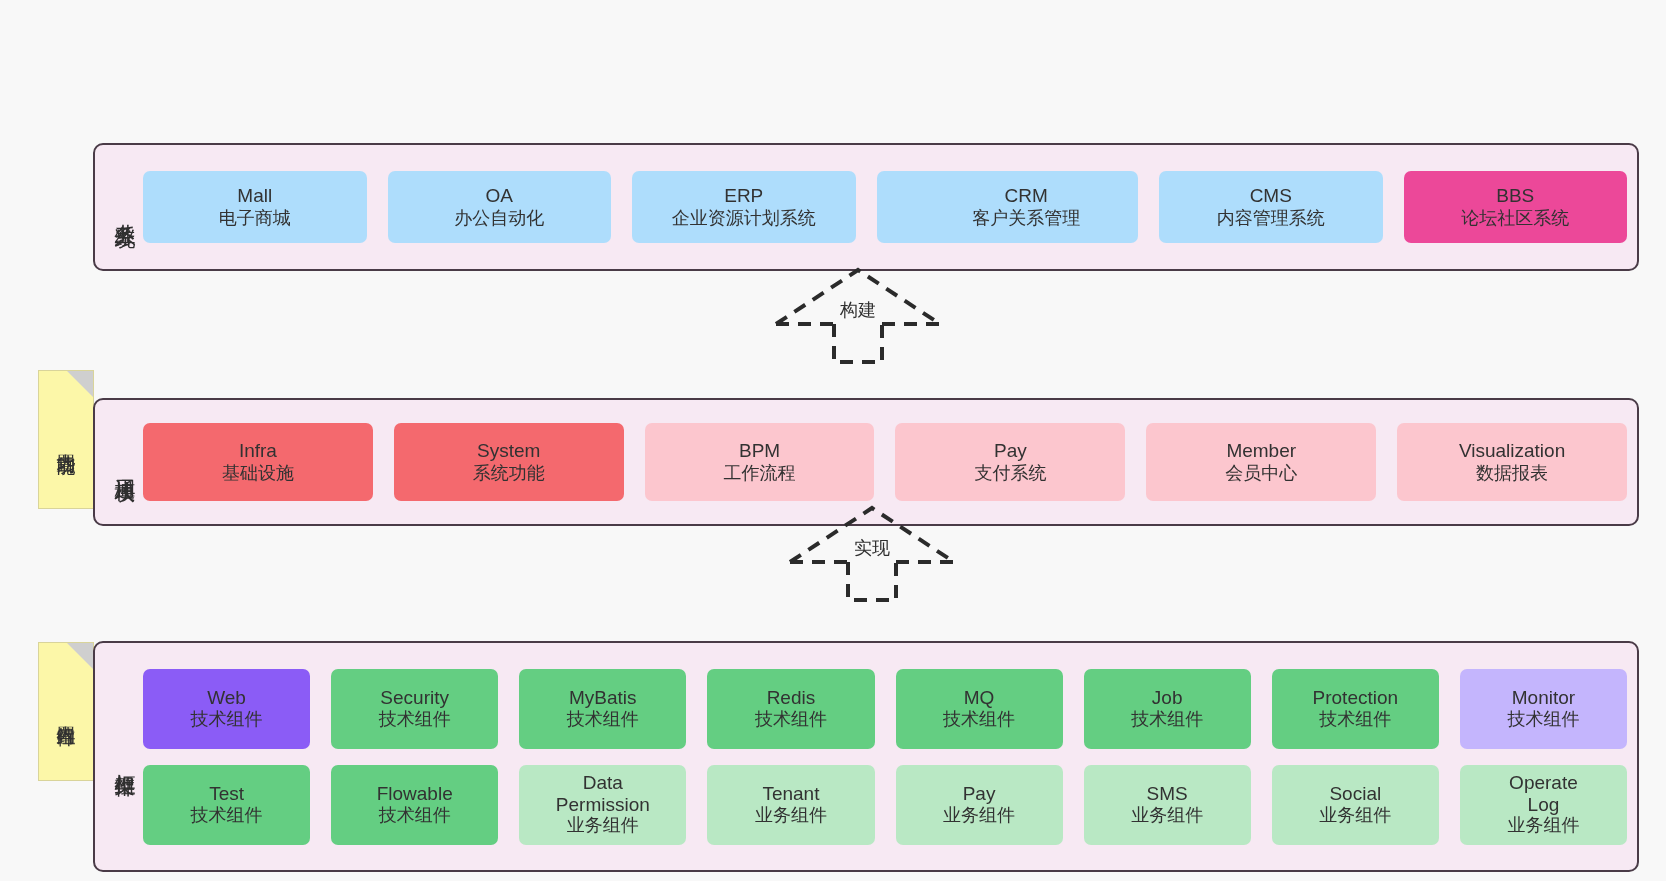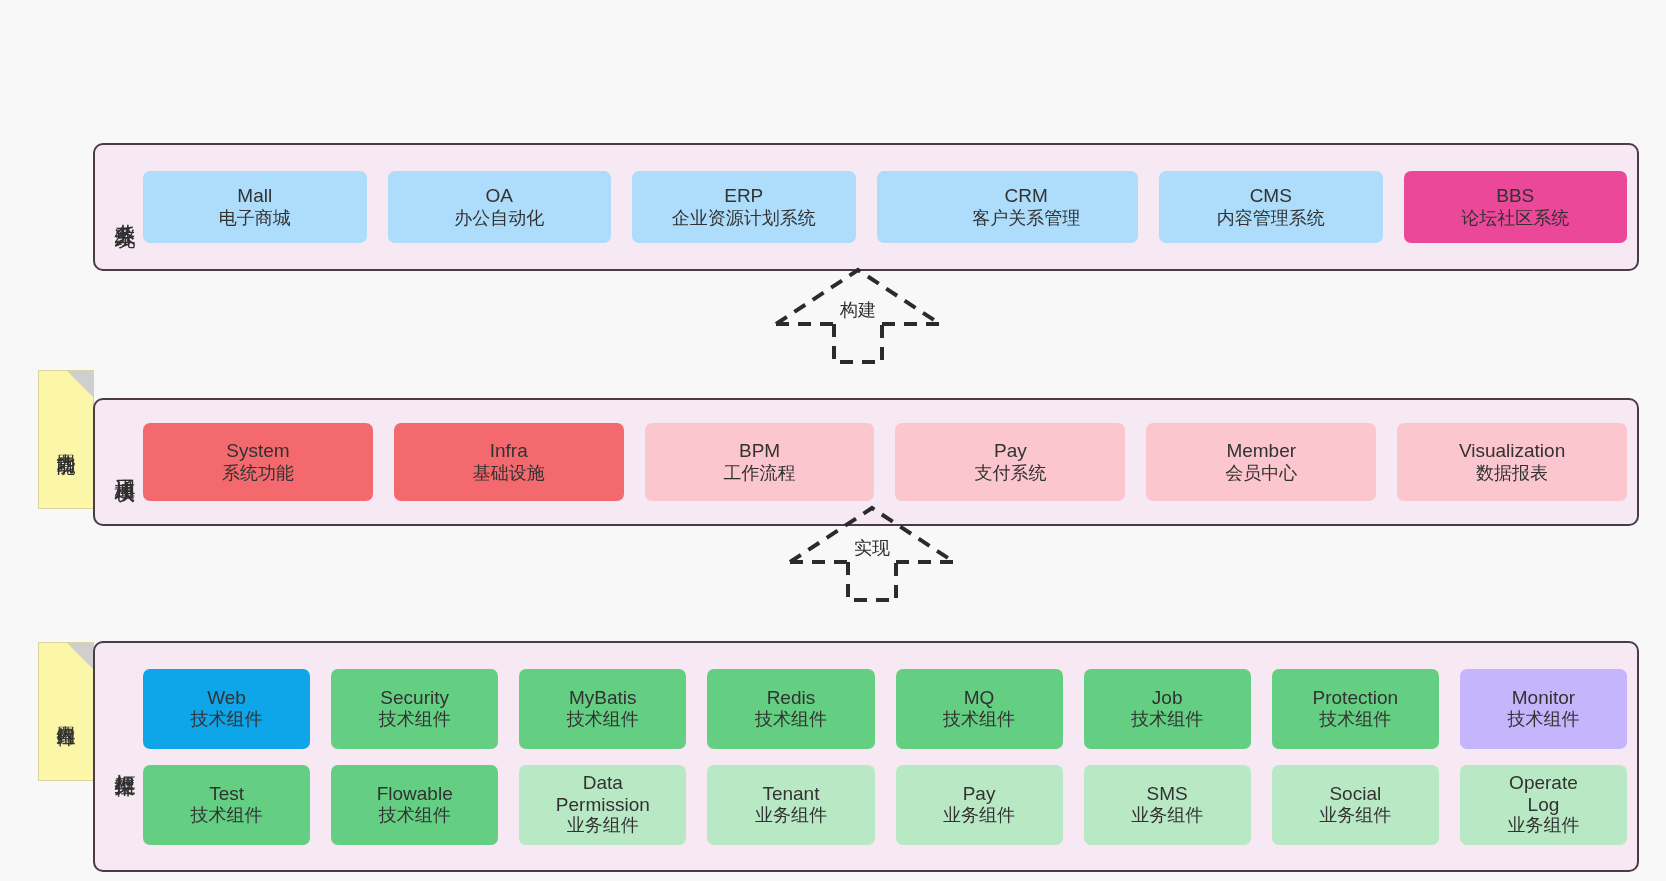--- a/index.html
+++ b/index.html
@@ -223,26 +223,26 @@
 
   <div class="sticky" id="sticky-modules">
     <span class="fold"></span>
     <span>内置功能</span>
   </div>
   <div class="layer" id="layer-modules">
     <div class="layer-title">通用模块</div>
     <div class="layer-body">
         <div class="row">
           <div class="cell" style="background: rgb(244, 105, 110);">
+            <div class="t-en">Infra</div>
+            <div class="t-cn">基础设施</div>
+          </div>
+          <div class="cell" style="background: rgb(244, 105, 110);">
             <div class="t-en">System</div>
             <div class="t-cn">系统功能</div>
-          </div>
-          <div class="cell" style="background: rgb(244, 105, 110);">
-            <div class="t-en">Infra</div>
-            <div class="t-cn">基础设施</div>
           </div>
           <div class="cell" style="background: rgb(252, 198, 206);">
             <div class="t-en">BPM</div>
             <div class="t-cn">工作流程</div>
           </div>
           <div class="cell" style="background: rgb(252, 198, 206);">
             <div class="t-en">Pay</div>
             <div class="t-cn">支付系统</div>
           </div>
           <div class="cell" style="background: rgb(252, 198, 206);">
@@ -268,21 +268,21 @@
   </div>
 
   <div class="sticky" id="sticky-framework">
     <span class="fold"></span>
     <span>内置组件</span>
   </div>
   <div class="layer" id="layer-framework">
     <div class="layer-title">框架组件</div>
     <div class="layer-body">
         <div class="row">
-          <div class="cell" style="background: #0ea5e9;">
+          <div class="cell" style="background: #8b5cf6;">
             <div class="t-en">Web</div>
             <div class="t-cn">技术组件</div>
           </div>
           <div class="cell" style="background: rgb(100, 206, 130);">
             <div class="t-en">Security</div>
             <div class="t-cn">技术组件</div>
           </div>
           <div class="cell" style="background: rgb(100, 206, 130);">
             <div class="t-en">MyBatis</div>
             <div class="t-cn">技术组件</div>

